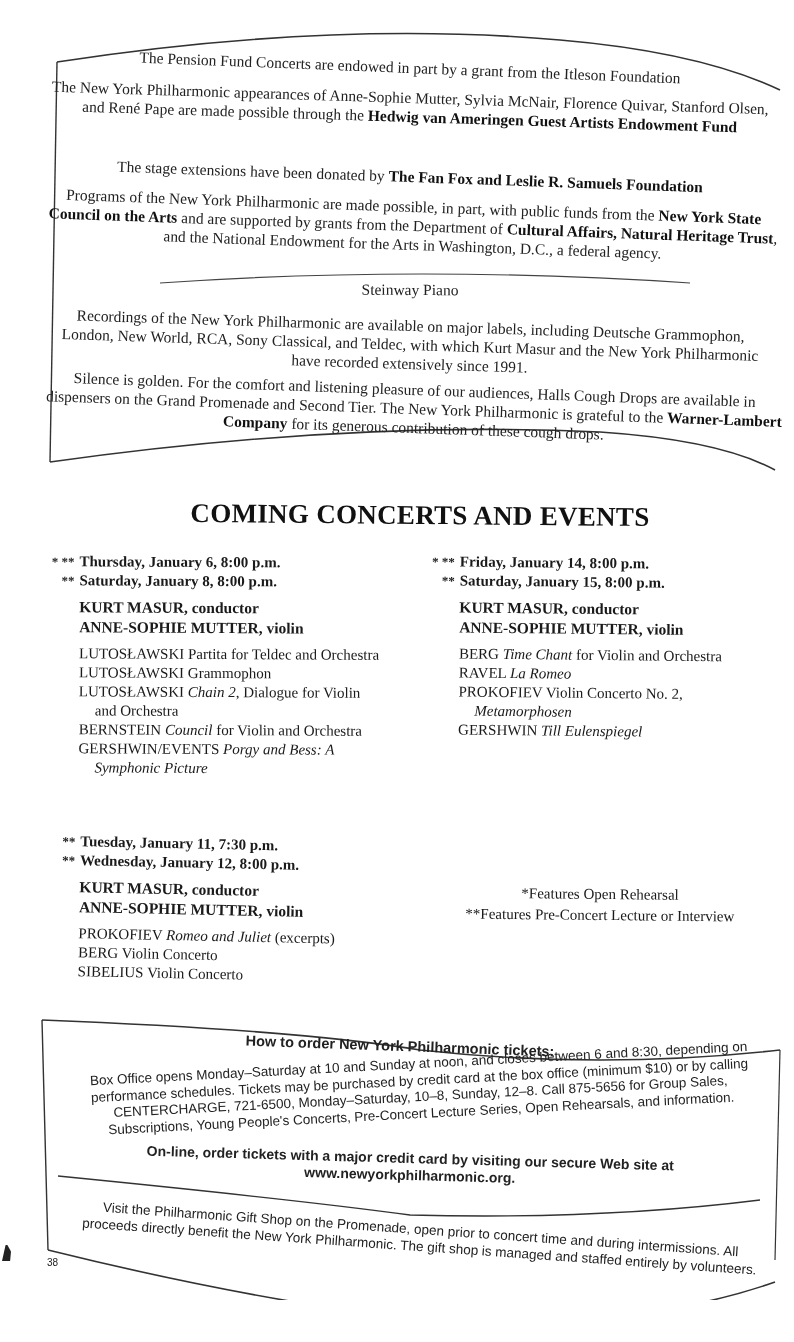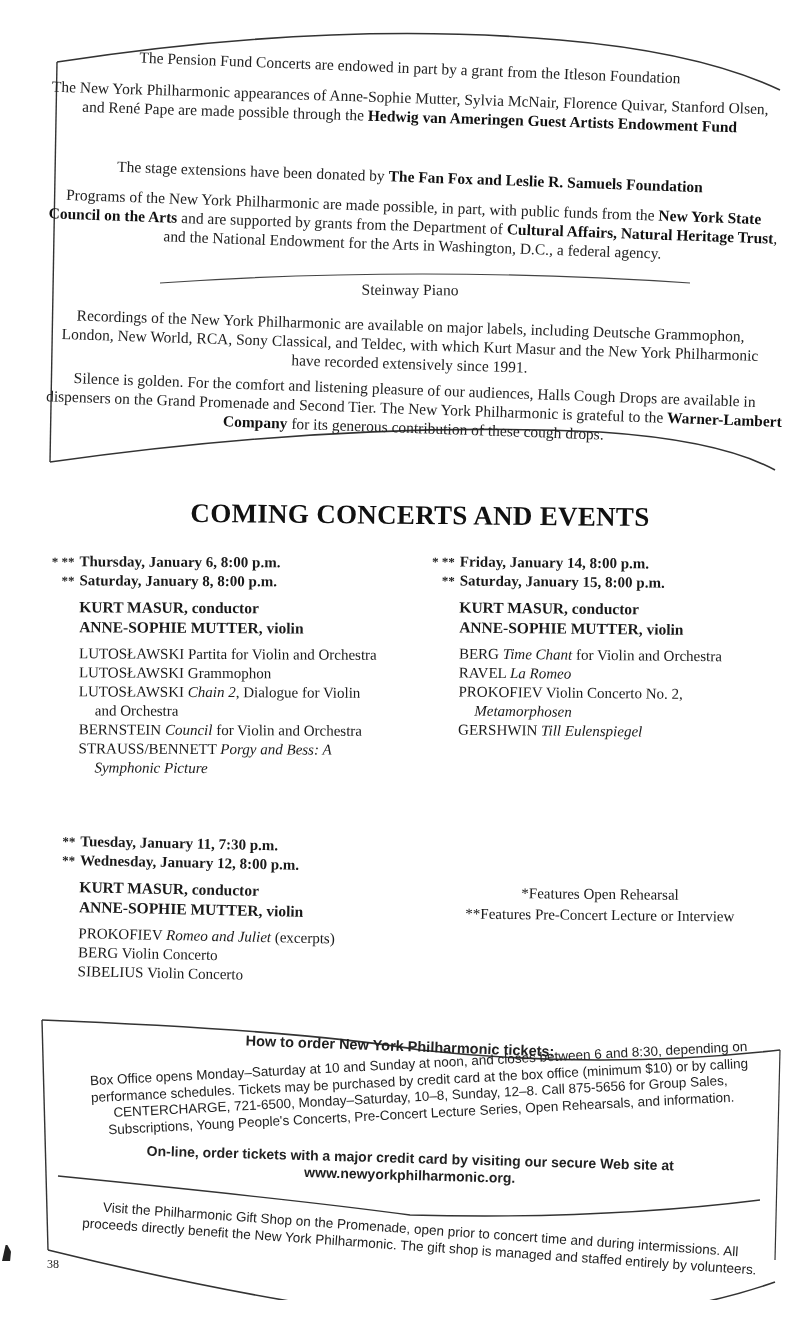--- a/index.html
+++ b/index.html
@@ -39,21 +39,21 @@
   #legend { position: absolute; left: 420px; top: 884px; width: 360px; text-align: center; font-size: 15px; line-height: 21px; transform: rotate(0.6deg); }
 
   
   #bottom-box-frame { position: absolute; left: 0; top: 1000px; width: 794px; height: 300px; pointer-events: none; }
   .bot-text { position: absolute; left: 40px; width: 740px; text-align: center; font-family: "Liberation Sans", "DejaVu Sans", sans-serif; font-size: 13.5px; line-height: 16.5px; color: #222; }
   #order-heading { top: 1038px; font-weight: bold; font-size: 14.5px; transform: rotate(2deg); left: 30px; }
   #order-body { top: 1056px; transform: rotate(-3deg); left: 70px; width: 700px; }
   #online { top: 1150px; font-weight: bold; font-size: 14px; transform: rotate(1.6deg); left: 70px; width: 680px; }
   #gift-shop { top: 1222px; transform: rotate(4deg); left: 80px; width: 680px; }
 
-  #page-number { position: absolute; left: 47px; top: 1257px; font-size: 12px; font-family: Liberation Serif, serif; color: #222; }
+  #page-number { position: absolute; left: 47px; top: 1257px; font-size: 10px; font-family: Liberation Sans, sans-serif; color: #222; }
   #edge-mark { position: absolute; left: 2px; top: 1245px; width: 9px; height: 16px; background: #222; clip-path: polygon(40% 0, 60% 0, 100% 40%, 90% 100%, 0 100%, 20% 50%); }
 </style>
 </head>
 <body>
 
 <svg id="top-box-frame" viewBox="0 0 794 480">
   <path d="M57,62 Q330,20 560,40 Q700,52 780,90" fill="none" stroke="#333" stroke-width="1.6"></path>
   <line x1="57" y1="62" x2="50" y2="462" stroke="#333" stroke-width="1.4"></line>
   <path d="M50,462 Q350,420 600,432 Q720,440 775,470" fill="none" stroke="#333" stroke-width="1.6"></path>
   <path d="M160,283 Q420,265 690,283" fill="none" stroke="#444" stroke-width="1.2"></path>
@@ -86,25 +86,25 @@
 <div id="heading">COMING CONCERTS AND EVENTS</div>
 
 <div id="concert-1" class="concert">
   <div class="date-line"><span class="stars">* **</span><span>Thursday, January 6, 8:00 p.m.</span></div>
   <div class="date-line"><span class="stars">**</span><span>Saturday, January 8, 8:00 p.m.</span></div>
   <div class="perf-block">
     <div class="perf"><span>KURT MASUR</span><span>, conductor</span></div>
     <div class="perf"><span>ANNE-SOPHIE MUTTER</span><span>, violin</span></div>
   </div>
   <div class="prog-block">
-    <div class="prog"><span>LUTOSŁAWSKI</span> <span>Partita for Violin and Orchestra</span></div>
+    <div class="prog"><span>LUTOSŁAWSKI</span> <span>Partita for Teldec and Orchestra</span></div>
     <div class="prog"><span>LUTOSŁAWSKI</span> <span>Grammophon</span></div>
     <div class="prog"><span>LUTOSŁAWSKI</span> <i>Chain 2</i><span>, Dialogue for Violin and Orchestra</span></div>
     <div class="prog"><span>BERNSTEIN</span> <i>Council</i><span> for Violin and Orchestra</span></div>
-    <div class="prog"><span>STRAUSS/BENNETT</span> <i>Porgy and Bess: A Symphonic Picture</i></div>
+    <div class="prog"><span>GERSHWIN/EVENTS</span> <i>Porgy and Bess: A Symphonic Picture</i></div>
   </div>
 </div>
 
 <div id="concert-2" class="concert">
   <div class="date-line"><span class="stars">* **</span><span>Friday, January 14, 8:00 p.m.</span></div>
   <div class="date-line"><span class="stars">**</span><span>Saturday, January 15, 8:00 p.m.</span></div>
   <div class="perf-block">
     <div class="perf"><span>KURT MASUR</span><span>, conductor</span></div>
     <div class="perf"><span>ANNE-SOPHIE MUTTER</span><span>, violin</span></div>
   </div>

